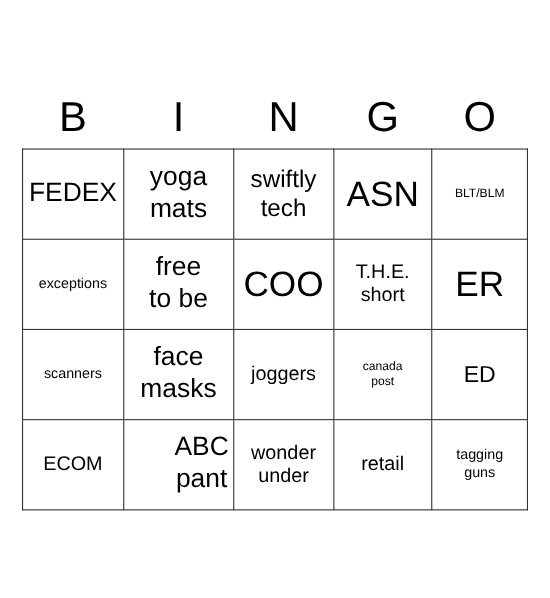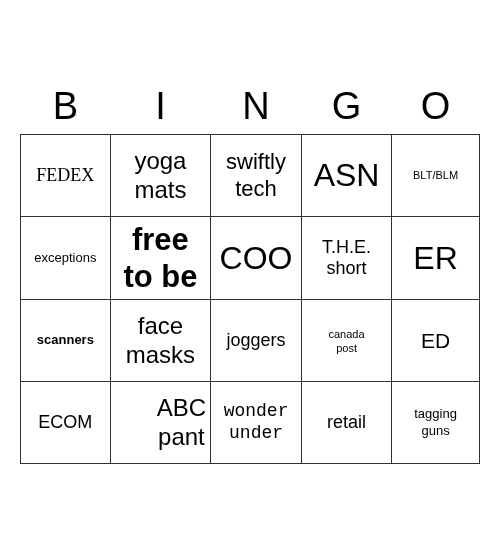--- a/index.html
+++ b/index.html
@@ -51,50 +51,50 @@
     <tr class="bingo-header-row">
       <th>B</th>
       <th>I</th>
       <th>N</th>
       <th>G</th>
       <th>O</th>
     </tr>
   </thead>
   <tbody class="bingo-body" id="bingo-body">
   <tr>
-        <td style="font-size: 18px; line-height: 1.2; font-weight: normal; white-space: pre-line; font-family: Liberation Serif, serif;">FEDEX</td>
+        <td style="font-size: 24px; line-height: 1.2; font-weight: normal; white-space: pre-line;">FEDEX</td>
         <td style="font-size: 24px; line-height: 1.2; font-weight: normal; white-space: pre-line; margin-top: 20px;">yoga
 mats</td>
         <td style="font-size: 22px; line-height: 1.2; font-weight: normal; white-space: pre-line;">swiftly
 tech</td>
         <td style="font-size: 32px; line-height: 1.1; font-weight: normal; white-space: pre-line;">ASN</td>
         <td style="font-size: 11px; line-height: 1.3; font-weight: normal; white-space: pre-line;">BLT/BLM</td>
       </tr>
       <tr>
         <td style="font-size: 13px; line-height: 1.3; font-weight: normal; white-space: pre-line;">exceptions</td>
-        <td style="font-size: 31px; line-height: 1.2; font-weight: bold; white-space: pre-line;">free
+        <td style="font-size: 24px; line-height: 1.2; font-weight: normal; white-space: pre-line;">free
 to be</td>
         <td style="font-size: 32px; line-height: 1.1; font-weight: normal; white-space: pre-line;">COO</td>
         <td style="font-size: 18px; line-height: 1.2; font-weight: normal; white-space: pre-line;">T.H.E.
 short</td>
         <td style="font-size: 32px; line-height: 1.1; font-weight: normal; white-space: pre-line;">ER</td>
       </tr>
       <tr>
-        <td style="font-size: 13px; line-height: 1.3; font-weight: bold; white-space: pre-line; margin-top: 44px;">scanners</td>
+        <td style="font-size: 13px; line-height: 1.3; font-weight: normal; white-space: pre-line; margin-top: 44px;">scanners</td>
         <td style="font-size: 24px; line-height: 1.2; font-weight: normal; white-space: pre-line;">face
 masks</td>
         <td style="font-size: 18px; line-height: 1.2; font-weight: normal; white-space: pre-line;">joggers</td>
         <td style="font-size: 11px; line-height: 1.3; font-weight: normal; white-space: pre-line;">canada
 post</td>
         <td style="font-size: 21px; line-height: 1.1; font-weight: normal; white-space: pre-line;">ED</td>
       </tr>
       <tr>
         <td style="font-size: 18px; line-height: 1.2; font-weight: normal; white-space: pre-line;">ECOM</td>
         <td style="font-size: 24px; line-height: 1.2; font-weight: normal; white-space: pre-line; padding-left: 46px;">ABC
 pant</td>
-        <td style="font-size: 18px; line-height: 1.2; font-weight: normal; white-space: pre-line; font-family: Liberation Mono, monospace;">wonder
+        <td style="font-size: 18px; line-height: 1.2; font-weight: normal; white-space: pre-line;">wonder
 under</td>
         <td style="font-size: 18px; line-height: 1.2; font-weight: normal; white-space: pre-line;">retail</td>
         <td style="font-size: 13px; line-height: 1.3; font-weight: normal; white-space: pre-line;">tagging
 guns</td>
       </tr>
     </tbody>
 </table>
 
 </body></html>

